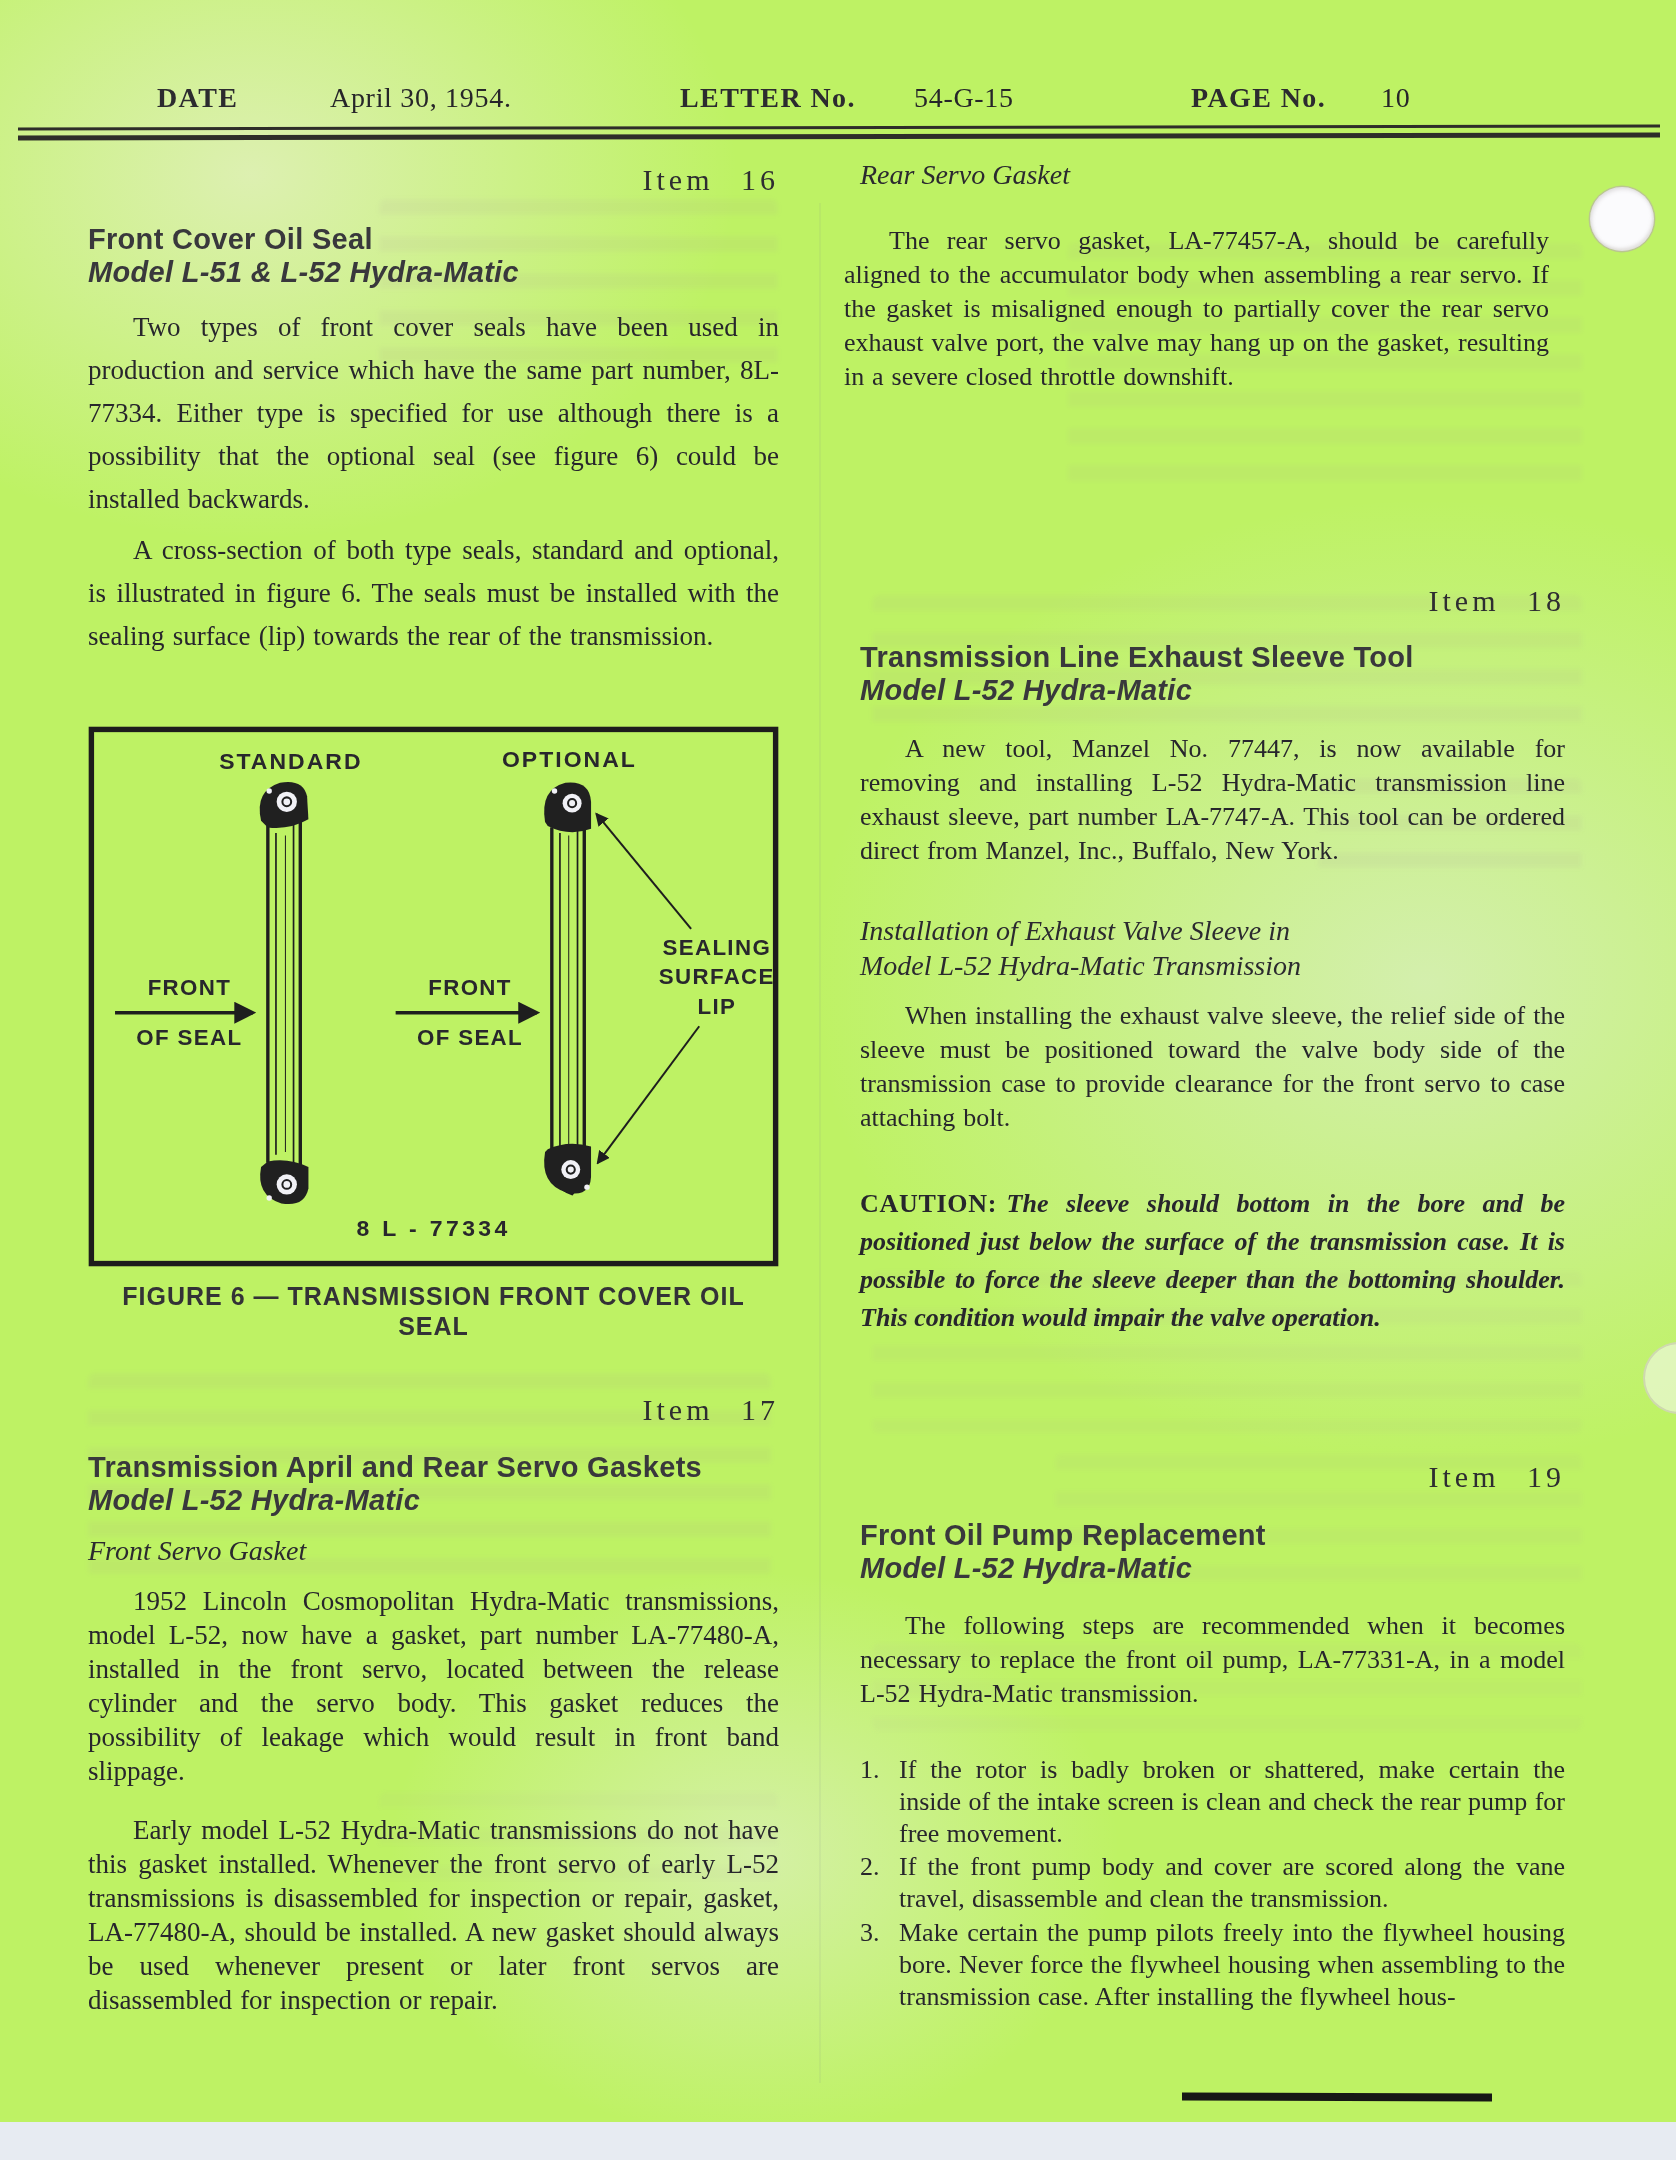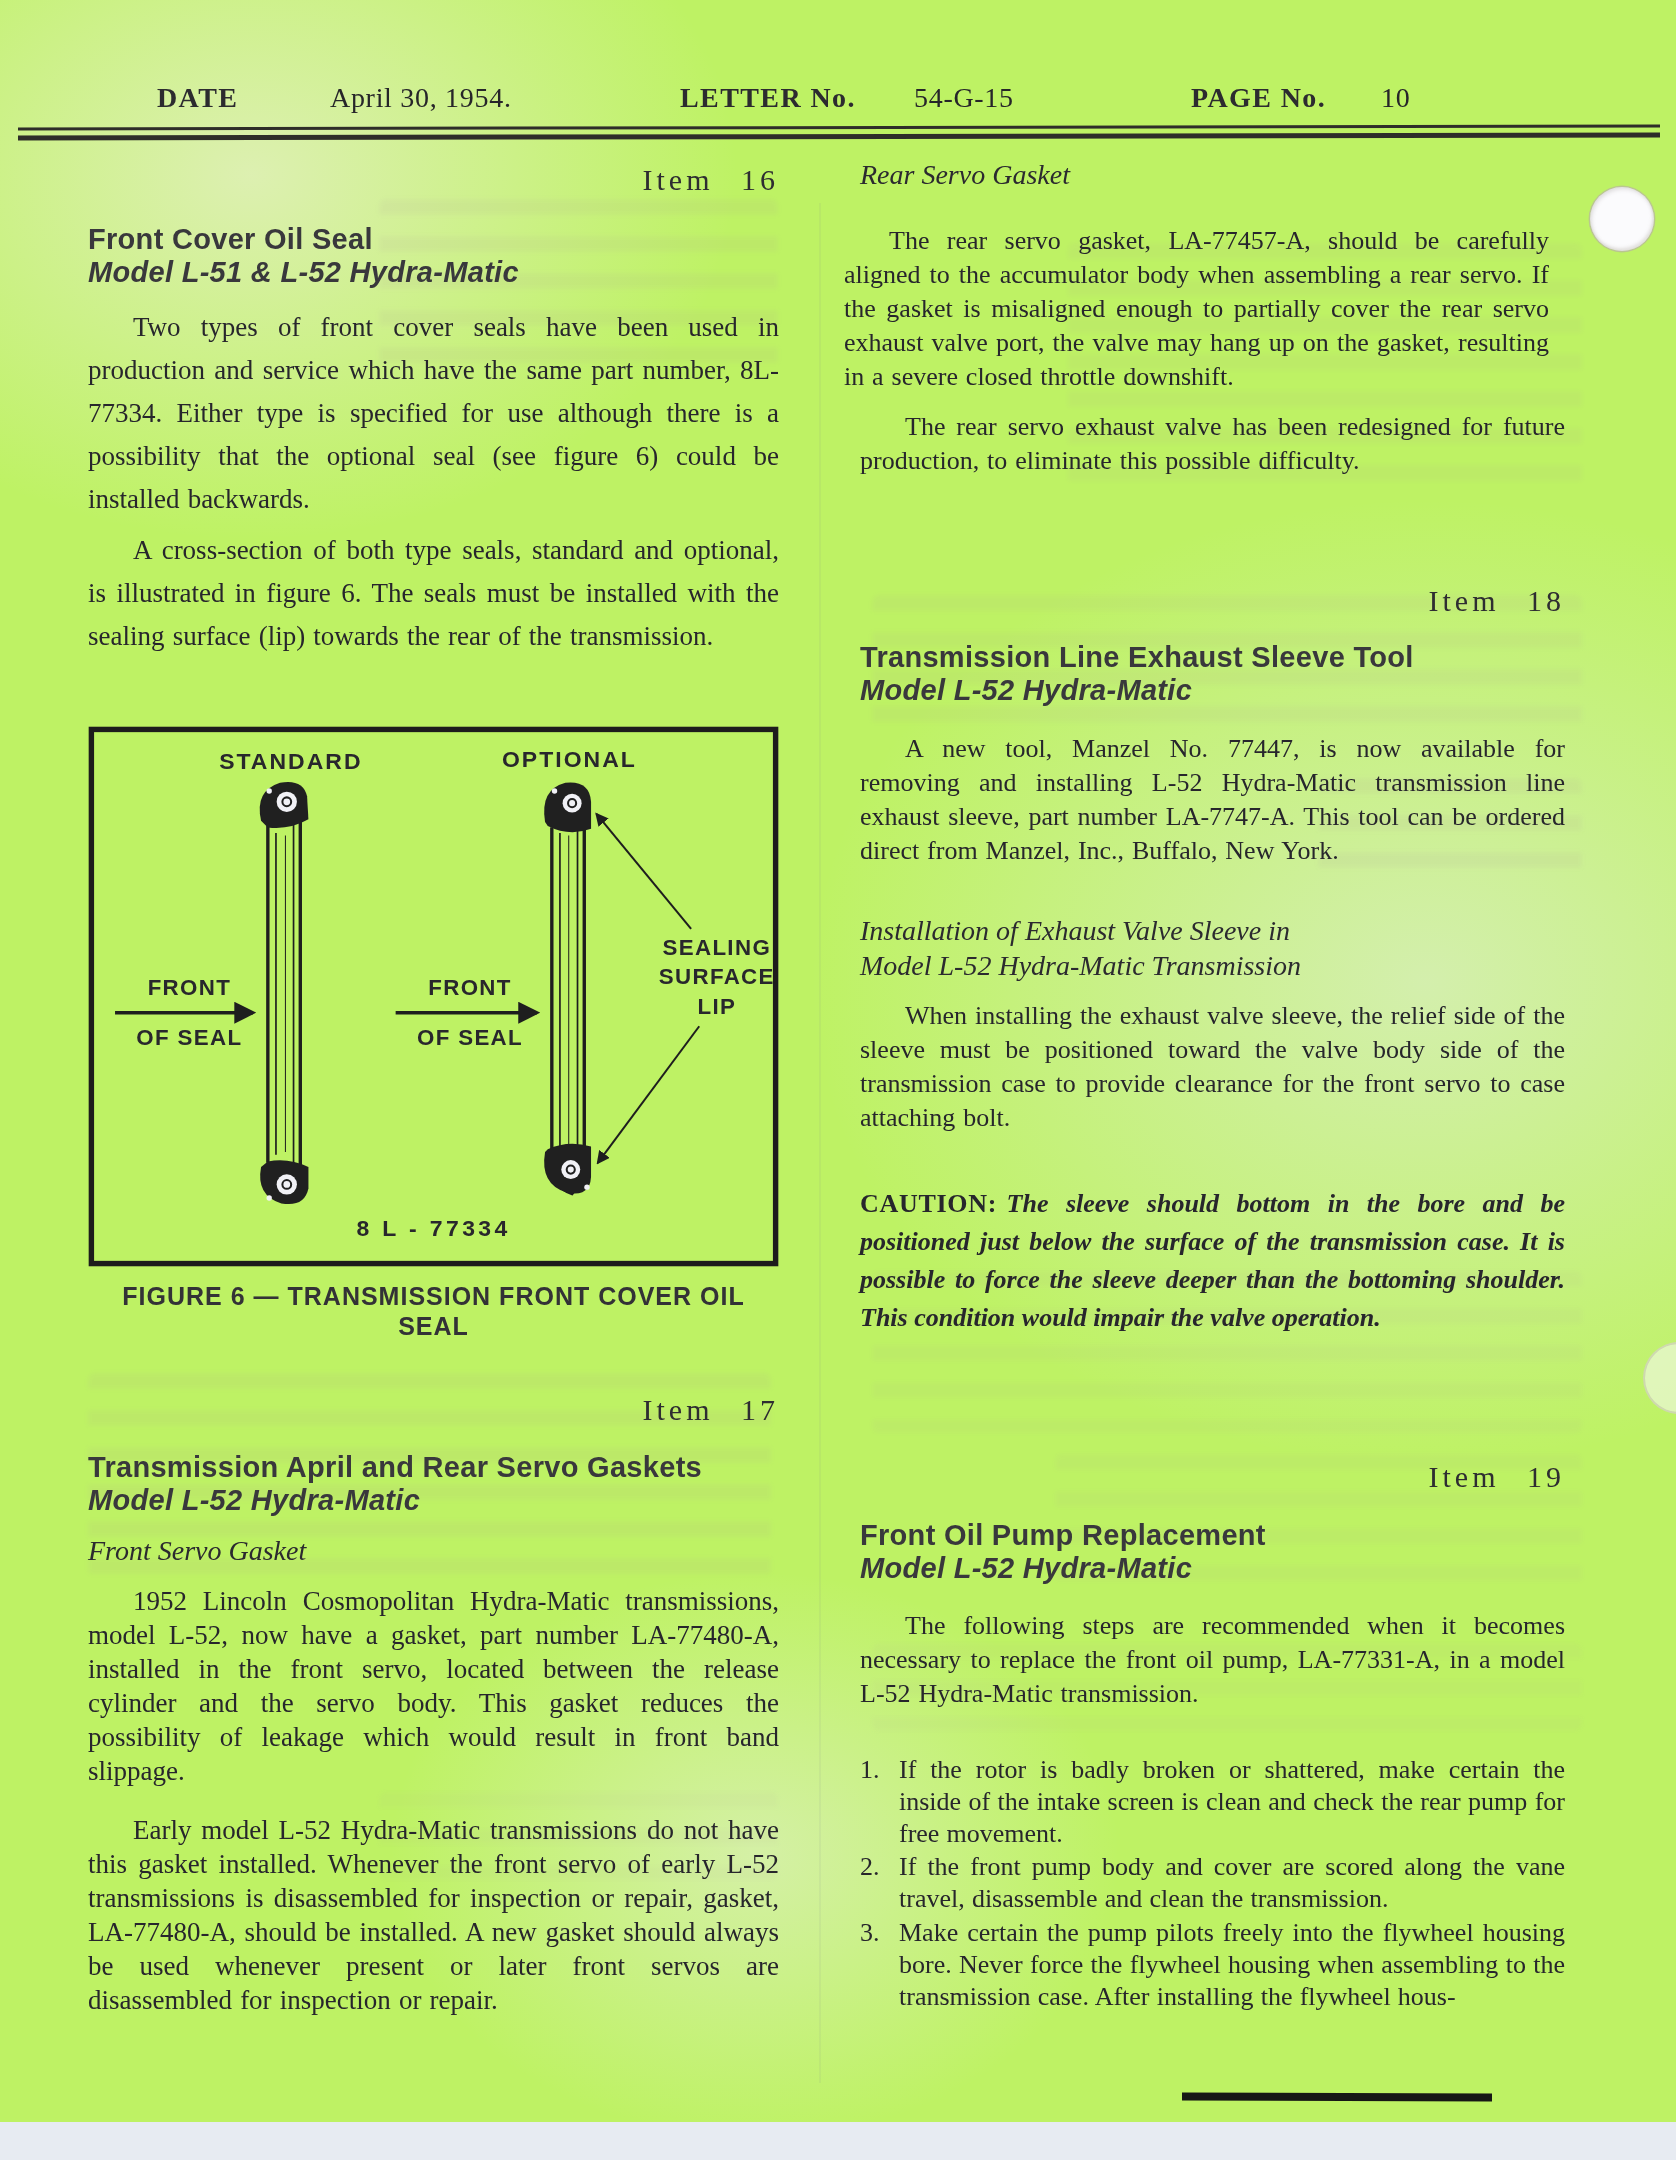--- a/index.html
+++ b/index.html
@@ -170,21 +170,20 @@
     <div class="sec-sub">Model L-52 Hydra-Matic</div>
   </div>
 
   <div class="blk run-title" style="left:88px;top:1533px;width:691px;">Front Servo Gasket</div>
 
   <div class="blk body-p tight indent" style="left:88px;top:1584px;width:691px;">1952 Lincoln Cosmopolitan Hydra-Matic transmissions, model L-52, now have a gasket, part number LA-77480-A, installed in the front servo, located between the release cylinder and the servo body. This gasket reduces the possibility of leakage which would result in front band slippage.</div>
   <div class="blk body-p tight indent" style="left:88px;top:1813px;width:691px;">Early model L-52 Hydra-Matic transmissions do not have this gasket installed. Whenever the front servo of early L-52 transmissions is disassembled for inspection or repair, gasket, LA-77480-A, should be installed. A new gasket should always be used whenever present or later front servos are disassembled for inspection or repair.</div>
 
   <div class="blk run-title" style="left:860px;top:157px;width:705px;">Rear Servo Gasket</div>
   <div class="blk rc-p indent" style="left:844px;top:200px;width:705px;margin-top:24px;">The rear servo gasket, LA-77457-A, should be carefully aligned to the accumulator body when assembling a rear servo. If the gasket is misaligned enough to partially cover the rear servo exhaust valve port, the valve may hang up on the gasket, resulting in a severe closed throttle downshift.</div>
-  <div class="blk rc-p indent" style="left:860px;top:410px;width:705px;">The rear servo exhaust valve has been redesigned for future production, to eliminate this possible difficulty.</div>
 
   <div class="blk item-label" style="left:860px;top:583px;width:705px;padding-right:41px;">Item 18</div>
 
   <div class="blk" style="left:860px;top:641px;width:705px;">
     <div class="sec-head">Transmission Line Exhaust Sleeve Tool</div>
     <div class="sec-sub">Model L-52 Hydra-Matic</div>
   </div>
 
   <div class="blk rc-p indent" style="left:860px;top:732px;width:705px;">A new tool, Manzel No. 77447, is now available for removing and installing L-52 Hydra-Matic transmission line exhaust sleeve, part number LA-7747-A. This tool can be ordered direct from Manzel, Inc., Buffalo, New York.</div>
 

